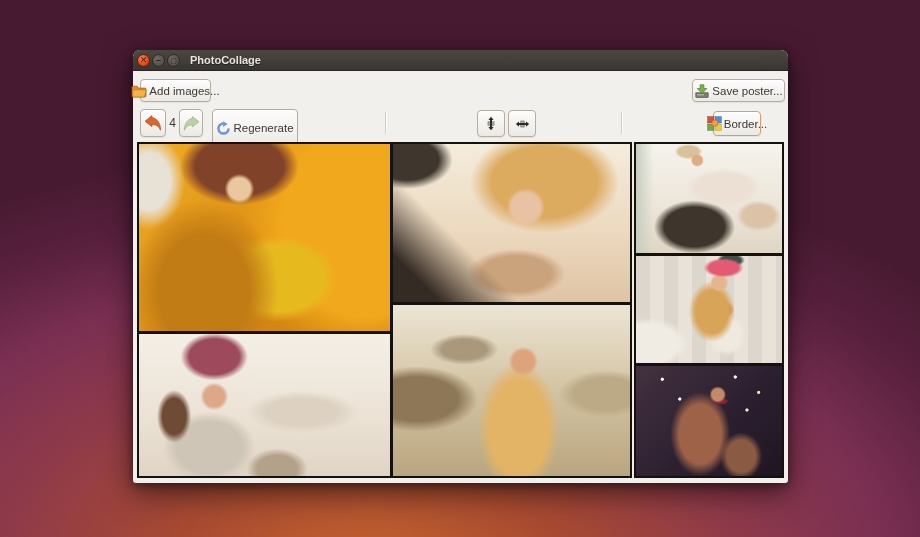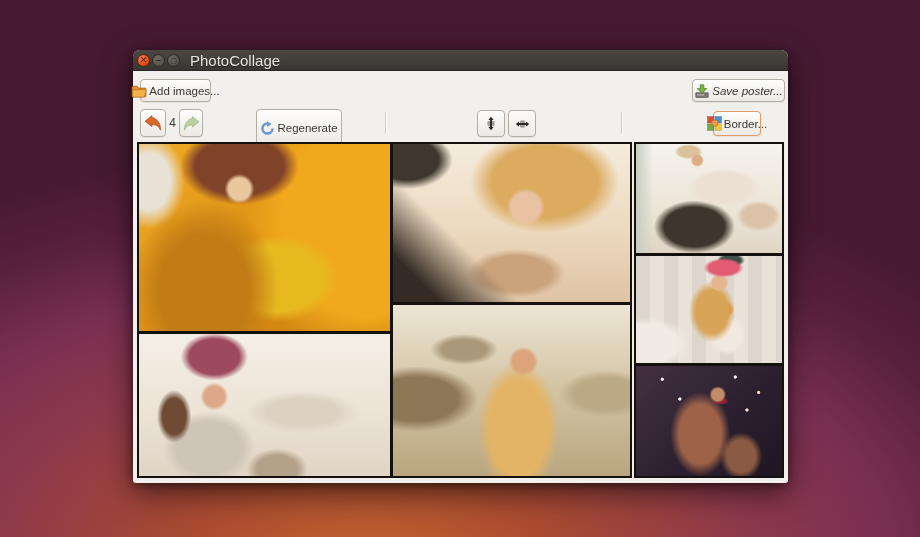--- a/index.html
+++ b/index.html
@@ -33,40 +33,40 @@
     border:1px solid #642008; color:#551a05; font-weight:bold;
   }
   .tb-min, .tb-max {
     background:radial-gradient(circle at 35% 30%, #6e6a63, #56524b 70%);
     border:1px solid #2c2a26; color:#27251f; font-weight:bold;
   }
   .tb-min { left:19px; }
   .tb-max { left:34px; font-size:7px; }
   .win-title {
     position:absolute; left:57px; top:0; height:21px; line-height:21px;
-    font-size:15px; font-weight:normal; color:#e9e6e0;
+    font-size:11px; font-weight:bold; color:#e9e6e0;
     text-shadow:0 1px 1px rgba(0,0,0,.55);
   }
 
   .gtk-btn {
     position:absolute; display:flex; align-items:center; justify-content:center; gap:2px;
     background:linear-gradient(#fdfdfc, #ece9e4);
     border:1px solid #b3ada3; border-radius:4px;
     box-shadow:inset 0 1px 0 rgba(255,255,255,.9), 0 1px 1px rgba(0,0,0,.06);
     font-size:11.5px; color:#3c3833; cursor:default; white-space:nowrap;
   }
   .gtk-btn svg { flex:0 0 auto; }
 
   #btn-add        { left:7px;   top:29px; width:71px; height:23px; }
-  #btn-save       { left:559px; top:29px; width:93px; height:23px;font-style:italic; }
+  #btn-save       { left:559px; top:29px; width:93px; height:23px; }
   #btn-undo       { left:7px;   top:59px; width:26px; height:28px; }
   #undo-count     { position:absolute; left:33px; top:59px; width:13px; height:28px;
                     line-height:28px; text-align:center; font-size:12px; color:#3c3833; }
   #btn-redo       { left:46px;  top:59px; width:24px; height:28px; }
-  #btn-regen      { left:79px;  top:59px; width:86px; height:28px; padding:18px 3px;margin-left:44px; }
+  #btn-regen      { left:79px;  top:59px; width:86px; height:28px; padding:18px 3px; }
   #btn-resize-v   { left:344px; top:60px; width:28px; height:27px; }
   #btn-resize-h   { left:375px; top:60px; width:28px; height:27px; }
   #btn-border     { left:580px; top:61px; width:48px; height:25px; border-color:#e09a68; }
 
   .vsep {
     position:absolute; top:62px; width:1px; height:22px;
     background:#d2cdc5; box-shadow:1px 0 0 #fbfaf7;
   }
   #sep-1 { left:252px; }
   #sep-2 { left:488px; }

